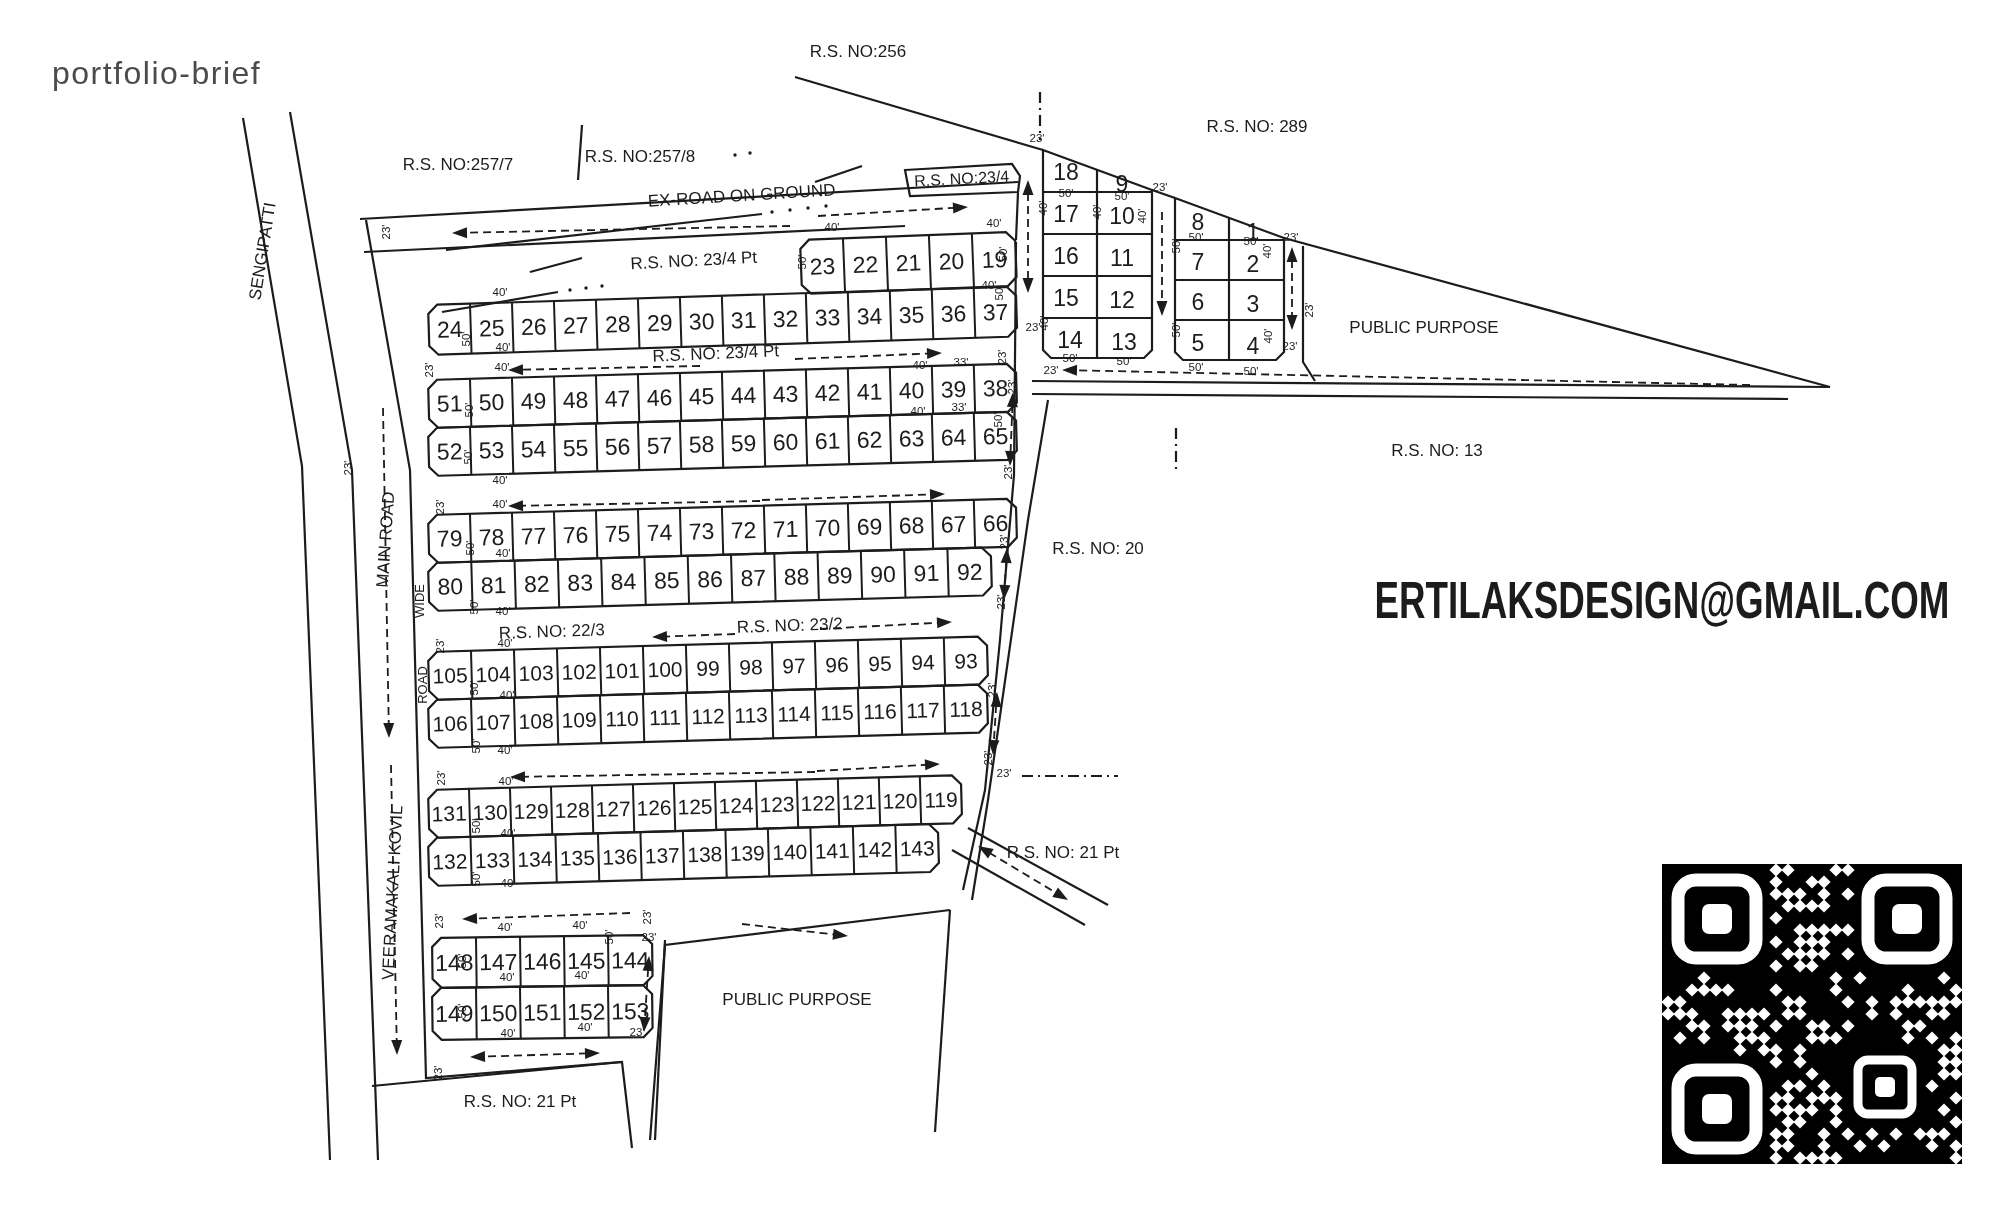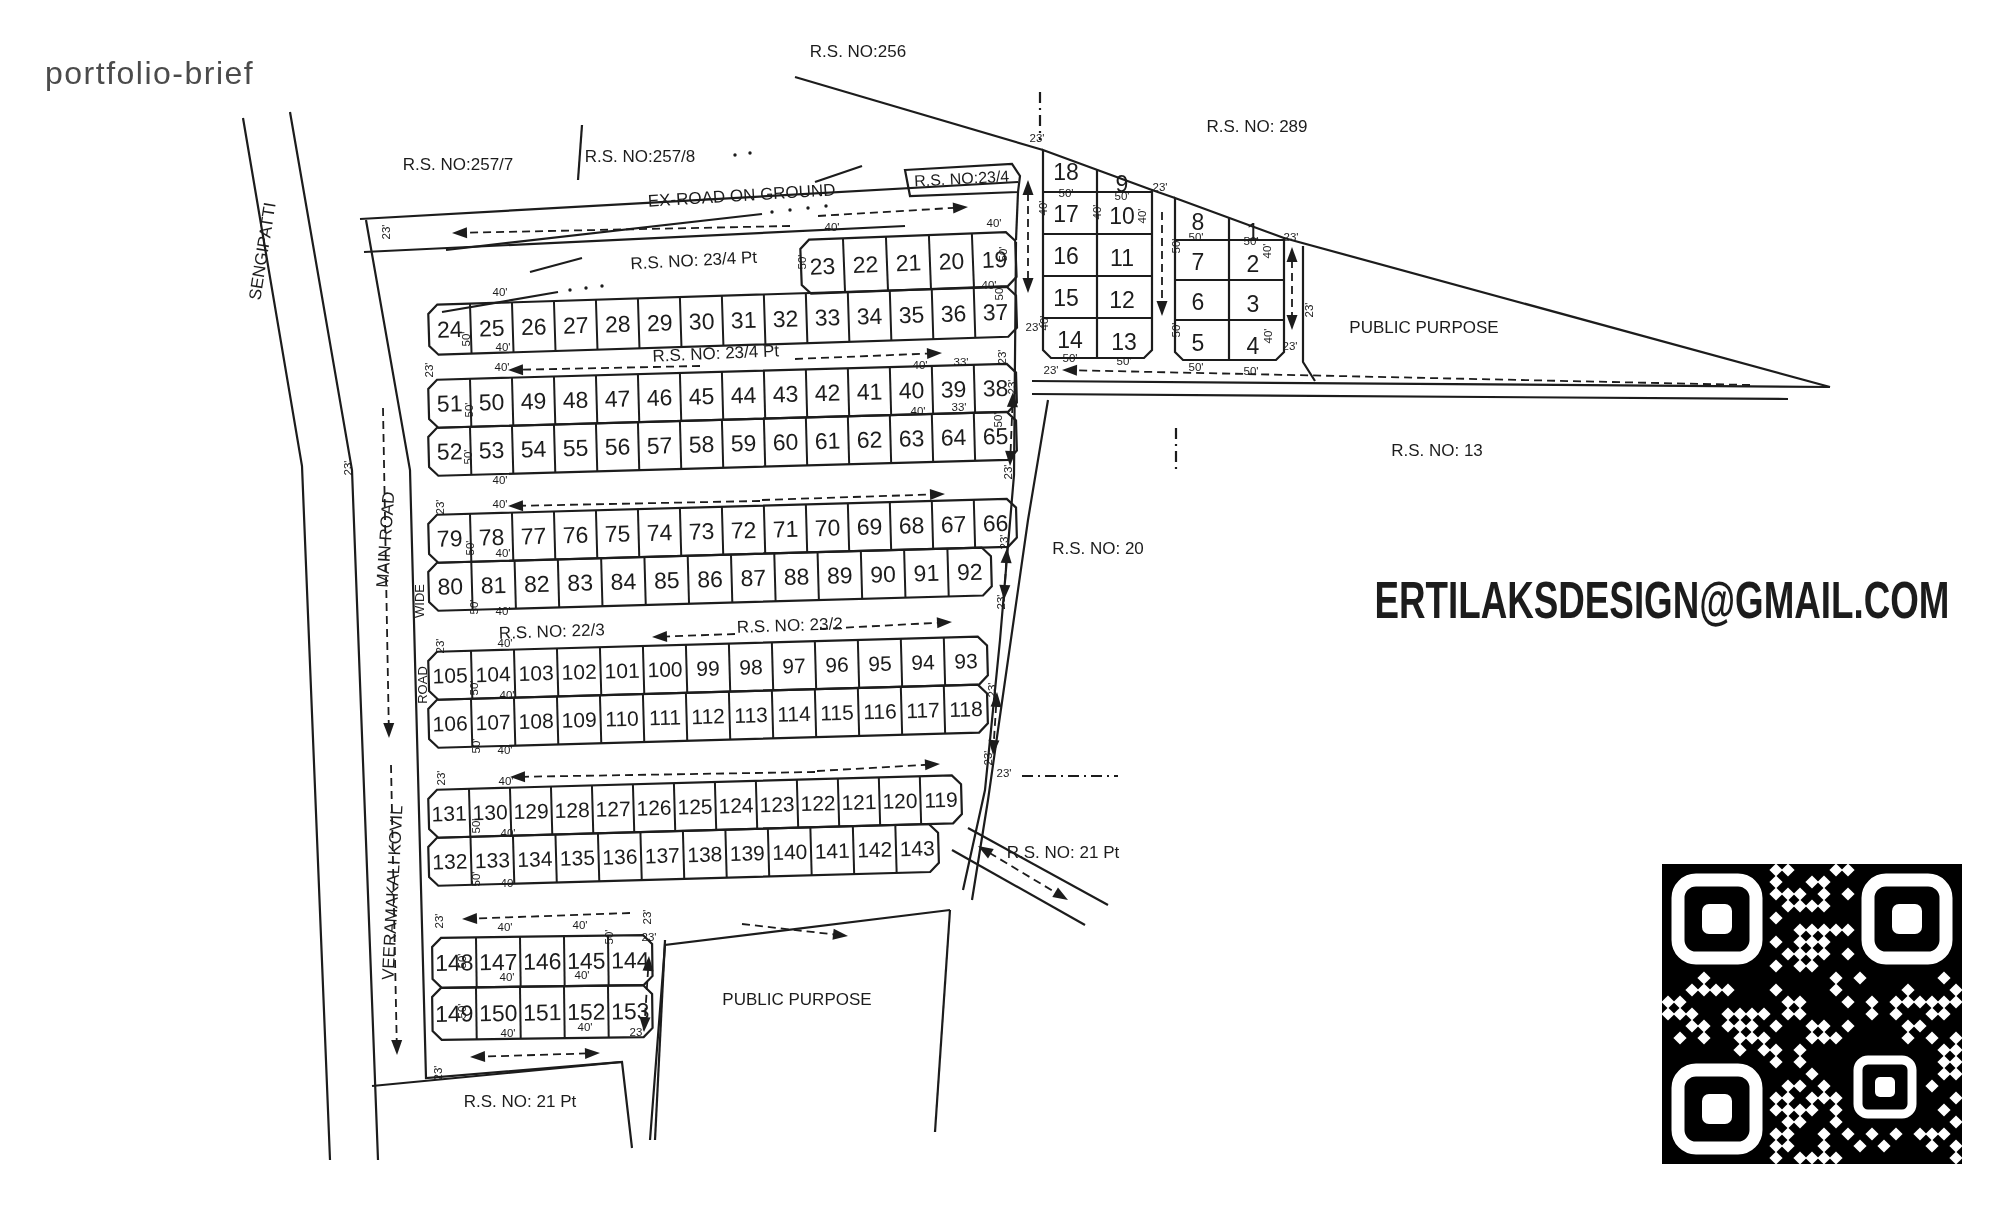--- a/index.html
+++ b/index.html
@@ -1,18 +1,18 @@
 <!DOCTYPE html>
 <html><head>
 <meta charset="utf-8">
 <style>
   html,body{margin:0;padding:0;background:#fff;}
   #stage{position:relative;width:2000px;height:1214px;background:#fff;overflow:hidden;
          font-family:"Liberation Sans",sans-serif;}
-  #page-title{position:absolute;left:45px;top:55px;font-size:32px;letter-spacing:1.5px;
+  #page-title{position:absolute;left:52px;top:55px;font-size:32px;letter-spacing:1.5px;
               color:#4b4b4b;font-family:"Liberation Sans",sans-serif;}
   #map{position:absolute;left:0;top:0;width:2000px;height:1214px;}
   svg text{font-family:"Liberation Sans",sans-serif;fill:#1c1c1c;}
 </style>
 </head>
 <body>
 
 <div id="stage">
   <div id="page-title">portfolio-brief</div>
   <div id="map"><svg viewBox="0 0 2000 1214" width="2000" height="1214">

